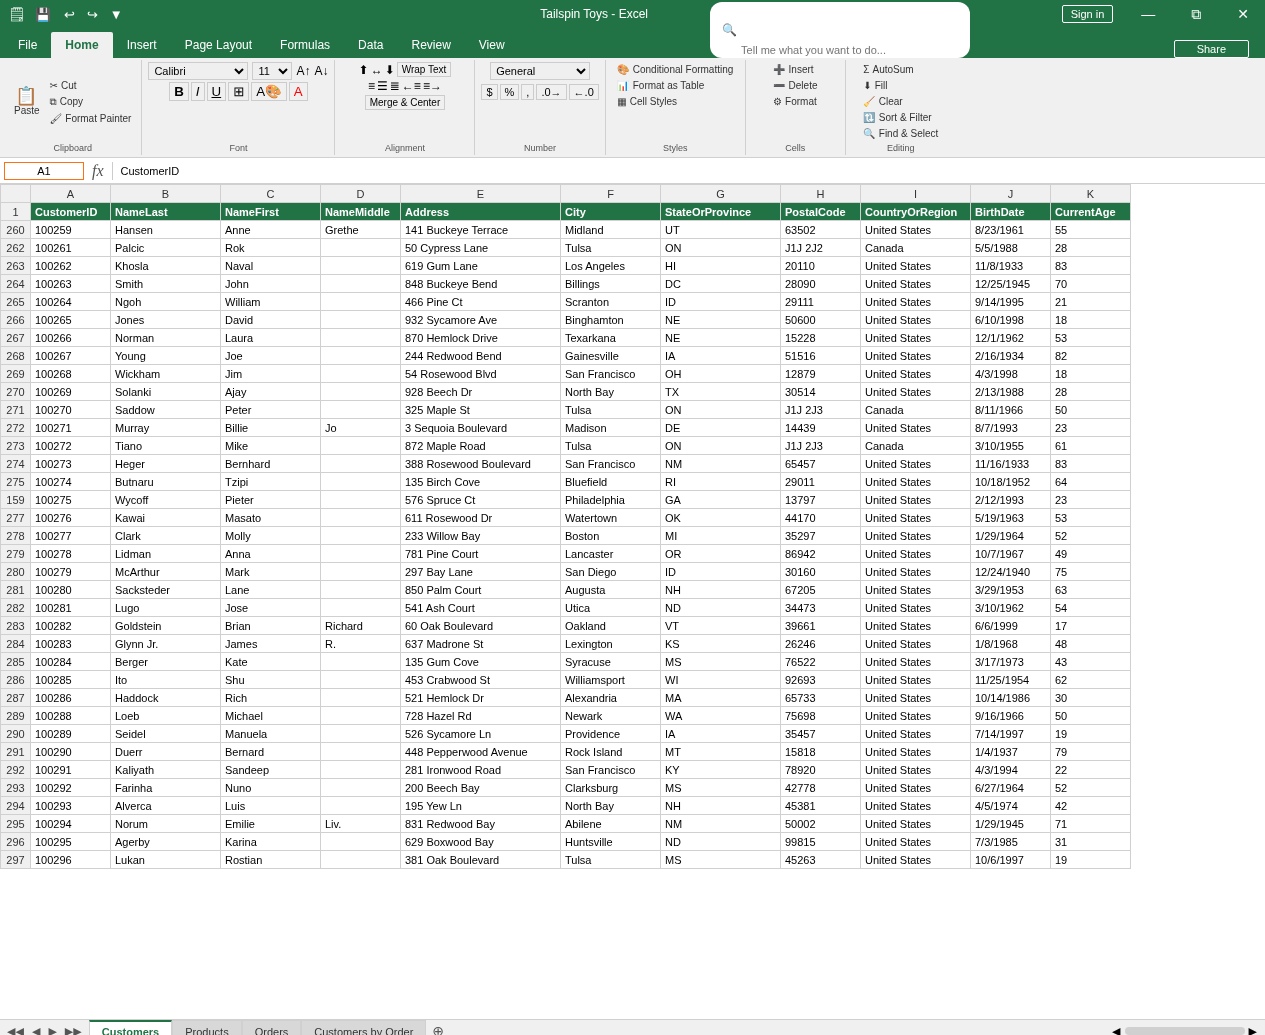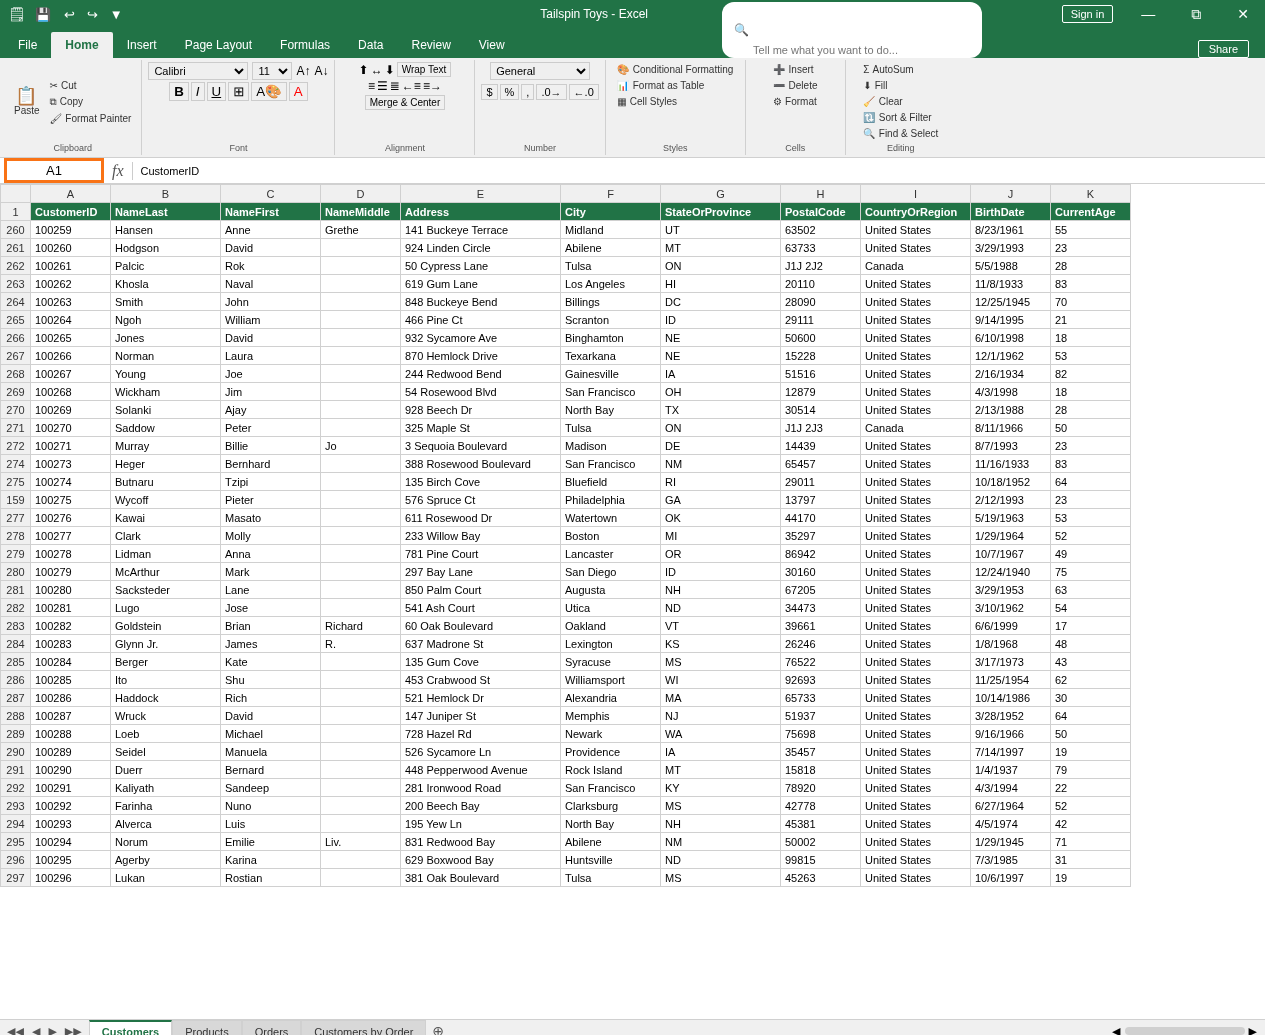--- a/index.html
+++ b/index.html
@@ -105,24 +105,24 @@
     .formula-bar {
       background: white;
       border-bottom: 1px solid #d0d0d0;
       display: flex;
       align-items: center;
       height: 26px;
       gap: 4px;
       padding: 0 4px;
     }
     .name-box {
-      width: 100px;
-      border: 3px solid #f97316;
+      width: 80px;
+      border: 1px solid #f97316;
       padding: 2px 4px;
-      font-size: 13px;
+      font-size: 11px;
       text-align: center;
     }
     .fx-icon { color: #555; font-size: 16px; padding: 0 4px; font-style: italic; font-family: serif; }
     .formula-input { flex: 1; border: none; outline: none; font-size: 11px; padding: 0 4px; }
 
     
     .spreadsheet-container {
       display: flex;
       flex-direction: column;
       height: calc(100vh - 200px);
@@ -259,21 +259,21 @@
   <div class="ribbon-tab">Data</div>
   <div class="ribbon-tab">Review</div>
   <div class="ribbon-tab">View</div>
   <div style="flex:1; display:flex; align-items:center; justify-content:center;">
     <div style="background: white; border-radius: 12px; padding: 2px 12px; display:flex; align-items:center; gap:4px; width:260px;">
       <span style="color:#555; font-size:12px;">🔍</span>
       <input type="text" style="border: none; outline: none; font-size: 11px; flex: 1 1 0%; color: rgb(85, 85, 85); margin-top: 40px;" placeholder="Tell me what you want to do...">
     </div>
   </div>
   <div style="color:white; font-size:11px; padding: 0 12px; display:flex; align-items:center;">
-    <button style="background:none; border:1px solid white; color:white; font-size:11px; padding:2px 10px; cursor:pointer; border-radius:2px;">Share</button>
+    <button style="background:none; border:1px solid white; color:white; font-size:11px; padding:2px 22px; cursor:pointer; border-radius:2px;">Share</button>
   </div>
 </div>
 
 <div class="ribbon">
 
   <div class="ribbon-group">
     <div class="ribbon-buttons">
       <div style="display:flex; flex-direction:column; align-items:center;">
         <button class="ribbon-btn large">
           <span class="icon">📋</span>
@@ -468,34 +468,20 @@
             <td>Grethe</td>
             <td>141 Buckeye Terrace</td>
             <td>Midland</td>
             <td>UT</td>
             <td>63502</td>
             <td>United States</td>
             <td>8/23/1961</td>
             <td>55</td>
           </tr>
           <tr>
-            <td class="row-num">261</td>
-            <td>100260</td>
-            <td>Hodgson</td>
-            <td>David</td>
-            <td></td>
-            <td>924 Linden Circle</td>
-            <td>Abilene</td>
-            <td>MT</td>
-            <td>63733</td>
-            <td>United States</td>
-            <td>3/29/1993</td>
-            <td>23</td>
-          </tr>
-          <tr>
             <td class="row-num">262</td>
             <td>100261</td>
             <td>Palcic</td>
             <td>Rok</td>
             <td></td>
             <td>50 Cypress Lane</td>
             <td>Tulsa</td>
             <td>ON</td>
             <td>J1J 2J2</td>
             <td>Canada</td>
@@ -636,20 +622,34 @@
             <td>Jo</td>
             <td>3 Sequoia Boulevard</td>
             <td>Madison</td>
             <td>DE</td>
             <td>14439</td>
             <td>United States</td>
             <td>8/7/1993</td>
             <td>23</td>
           </tr>
           <tr>
+            <td class="row-num">273</td>
+            <td>100272</td>
+            <td>Tiano</td>
+            <td>Mike</td>
+            <td></td>
+            <td>872 Maple Road</td>
+            <td>Tulsa</td>
+            <td>ON</td>
+            <td>J1J 2J3</td>
+            <td>Canada</td>
+            <td>3/10/1955</td>
+            <td>61</td>
+          </tr>
+          <tr>
             <td class="row-num">274</td>
             <td>100273</td>
             <td>Heger</td>
             <td>Bernhard</td>
             <td></td>
             <td>388 Rosewood Boulevard</td>
             <td>San Francisco</td>
             <td>NM</td>
             <td>65457</td>
             <td>United States</td>
@@ -830,34 +830,20 @@
             <td>Haddock</td>
             <td>Rich</td>
             <td></td>
             <td>521 Hemlock Dr</td>
             <td>Alexandria</td>
             <td>MA</td>
             <td>65733</td>
             <td>United States</td>
             <td>10/14/1986</td>
             <td>30</td>
-          </tr>
-          <tr>
-            <td class="row-num">288</td>
-            <td>100287</td>
-            <td>Wruck</td>
-            <td>David</td>
-            <td></td>
-            <td>147 Juniper St</td>
-            <td>Memphis</td>
-            <td>NJ</td>
-            <td>51937</td>
-            <td>United States</td>
-            <td>3/28/1952</td>
-            <td>64</td>
           </tr>
           <tr>
             <td class="row-num">289</td>
             <td>100288</td>
             <td>Loeb</td>
             <td>Michael</td>
             <td></td>
             <td>728 Hazel Rd</td>
             <td>Newark</td>
             <td>WA</td>

